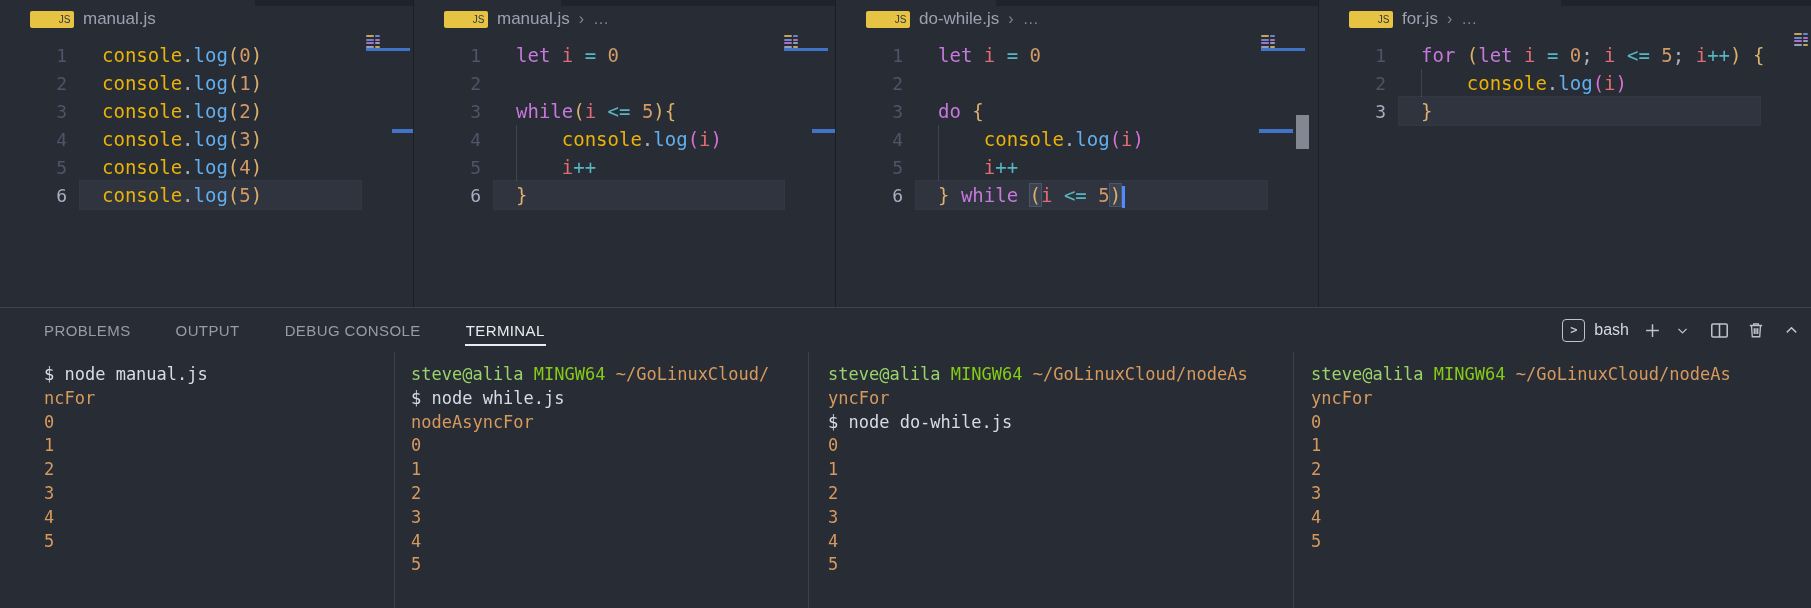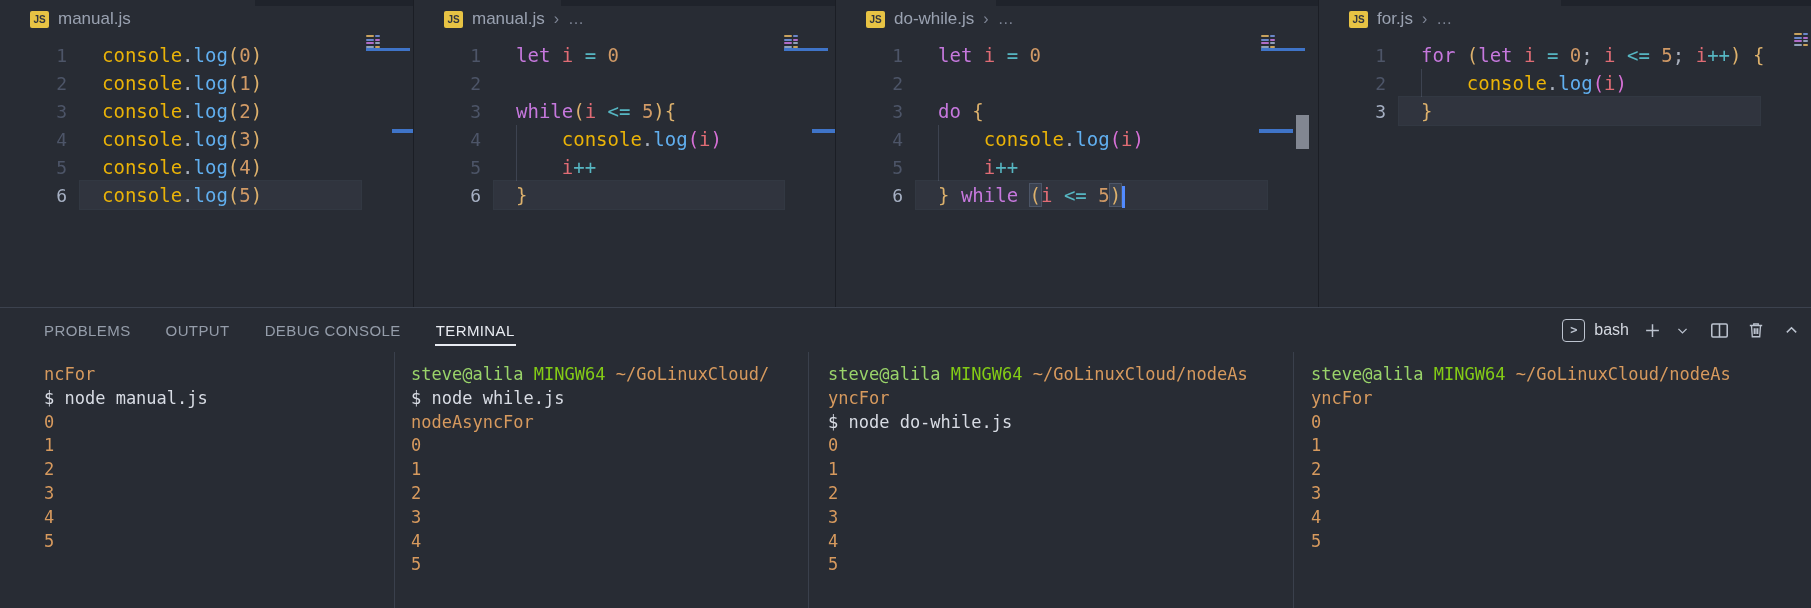--- a/index.html
+++ b/index.html
@@ -6,22 +6,22 @@
   #root{position:relative;width:1811px;height:608px;background:#282c34;overflow:hidden;
         font-family:"Liberation Sans",sans-serif;-webkit-font-smoothing:antialiased;}
   
   #editor-region{position:absolute;left:0;top:0;width:1811px;height:307px;}
   .pane{position:absolute;top:0;height:307px;overflow:hidden;}
   .pane.sep{border-left:1px solid #1b1e25;}
   .tabstrip{position:absolute;top:0;height:6px;background:#1f232b;}
   .crumb{position:absolute;top:9px;left:30px;display:flex;align-items:center;gap:9px;
          color:#9aa2b1;font-size:17px;white-space:nowrap;}
   .jsbadge{width:19px;height:17px;background:#e7c344;color:#32363f;border-radius:2px;
-           font-weight:bold;font-size:10px;display:flex;align-items:center;justify-content:center;
-           font-family:"Liberation Sans",sans-serif;}
+           font-weight:normal;font-size:10px;display:flex;align-items:center;justify-content:center;
+           font-family:"Liberation Sans",sans-serif;padding-left:25px;}
   .crumb .sep-glyph{color:#7d8494;font-size:16px;}
   .crumb .dots{color:#7d8494;font-size:16px;letter-spacing:1px;}
   .code{position:absolute;left:0;top:41px;right:0;
         font-family:"DejaVu Sans Mono",monospace;font-size:19px;}
   .cline{position:relative;display:flex;height:28px;align-items:center;}
   .lnum{width:67px;text-align:right;color:#4d5568;font-size:18px;flex:0 0 auto;}
   .cline.current .lnum{color:#a6b0c3;}
   .clbg{position:absolute;top:0;bottom:0;background:rgba(150,165,200,0.07);
         outline:1px solid rgba(150,165,200,0.10);}
   .ctext{position:relative;white-space:pre;padding-left:35px;height:28px;line-height:28px;}
@@ -33,21 +33,21 @@
   .cursor{display:inline-block;width:3px;height:22px;background:#528bff;vertical-align:middle;margin-left:1px;}
   
   .mm-dash{position:absolute;height:2px;border-radius:1px;}
   .mm-uline{position:absolute;height:3px;background:#3f74c8;}
   .ov-bar{position:absolute;height:4px;background:#3f74c8;}
   .sb-thumb{position:absolute;background:#9298a3;opacity:.85;}
   
   #panel{position:absolute;left:0;top:307px;width:1811px;height:301px;background:#282c34;
          border-top:1px solid #3c424e;box-sizing:border-box;}
   #panel-header{position:relative;height:44px;}
-  #panel-tabs{position:absolute;left:43px;top:0;height:44px;display:flex;gap:33px;align-items:center;}
+  #panel-tabs{position:absolute;left:43px;top:0;height:44px;display:flex;gap:43px;align-items:center;}
   .ptab{color:#959daa;font-size:15px;letter-spacing:.4px;cursor:pointer;position:relative;
         padding:6px 1px;white-space:nowrap;}
   .ptab.active{color:#e8ebf1;}
   .ptab.active::after{content:"";position:absolute;left:0;right:0;bottom:-1px;height:2px;background:#e8ebf1;}
   #term-toolbar{position:absolute;right:12px;top:0;height:44px;display:flex;align-items:center;
                 gap:15px;color:#bcc3cf;}
   .tb-termicon{width:21px;height:21px;border:1.5px solid #bcc3cf;border-radius:4px;display:flex;
                align-items:center;justify-content:center;font-family:"DejaVu Sans Mono",monospace;
                font-size:12px;font-weight:bold;}
   #shell-label{font-size:16px;color:#d4d8e0;margin-left:-6px;}
@@ -270,22 +270,22 @@
         </span>
         <span class="tb-ic" style="margin-left:4px">
           <svg width="15" height="15" viewBox="0 0 16 16">
               <path d="M3 10l5-5 5 5" stroke="#bcc3cf" stroke-width="1.6" fill="none"></path>
             </svg>
         </span>
       </div>
     </div>
     <div id="terms">
         <div class="tcol" style="left: 0px; width: 394px; padding-left: 44px;">
+          <div class="tline"><span class="tl-fg">$ node manual.js</span></div>
           <div class="tline"><span class="tl-orange">ncFor</span></div>
-          <div class="tline"><span class="tl-fg">$ node manual.js</span></div>
           <div class="tline"><span class="tl-orange">0</span></div>
           <div class="tline"><span class="tl-orange">1</span></div>
           <div class="tline"><span class="tl-orange">2</span></div>
           <div class="tline"><span class="tl-orange">3</span></div>
           <div class="tline"><span class="tl-orange">4</span></div>
           <div class="tline"><span class="tl-orange">5</span></div>
           <div class="tline">&nbsp;</div>
         </div>
         <div class="tcol tsep" style="left: 394px; width: 414px; padding-left: 16px;">
           <div class="tline"><span class="tl-green">steve@alila</span><span class="tl-fg"> </span><span class="tl-purple">MINGW64</span><span class="tl-fg"> </span><span class="tl-orange">~/GoLinuxCloud/</span></div>

